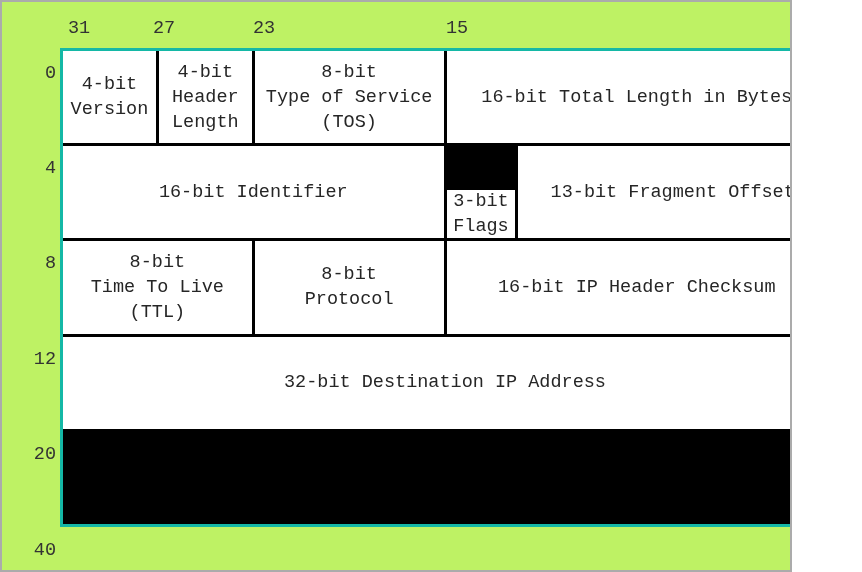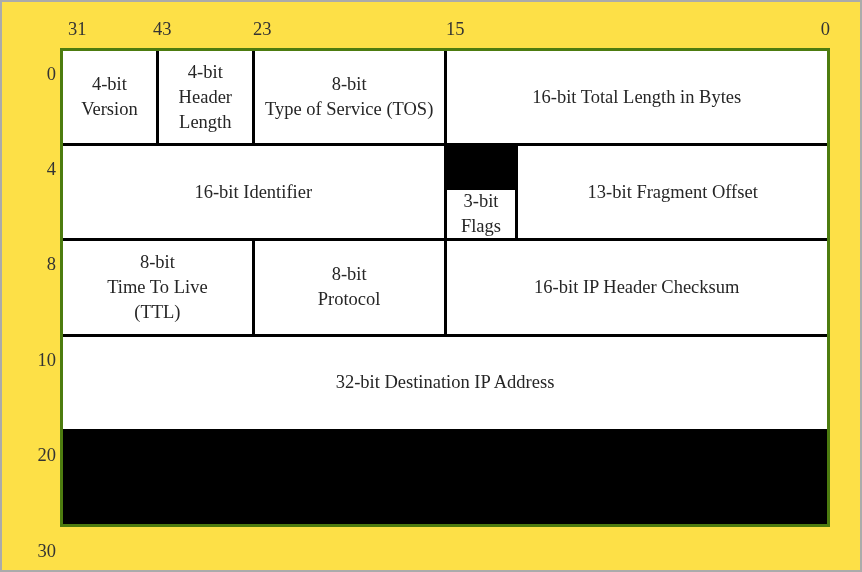--- a/index.html
+++ b/index.html
@@ -1,23 +1,23 @@
 <!DOCTYPE html>
 <html><head>
 <meta charset="utf-8">
 <style>
   html, body { margin: 0; padding: 0; background: #fff; }
   .screen {
     position: relative;
-    width: 862px;
+    width: 792px;
     height: 572px;
     box-sizing: border-box;
     border: 2px solid #ababab;
-    background: #fde047;
-    font-family: Liberation Serif, serif;
+    background: #bef264;
+    font-family: Liberation Mono, monospace;
     color: #262626;
     font-size: 18.5px;
     overflow: hidden;
   }
 
   
   .bitlabel {
     position: absolute;
     top: 15px;
     line-height: 24px;
@@ -51,21 +51,21 @@
     left: 58px;
     top: 46px;
     width: 770px;
     height: 479px;
     box-sizing: border-box;
     display: grid;
     grid-template-columns: repeat(32, 1fr);
     grid-template-rows: repeat(5, 1fr);
     gap: 3px;
     background: #000000;
-    border: 3px solid #4d7c0f;
+    border: 3px solid #14b8a6;
   }
   .cell {
     background: #ffffff;
     display: flex;
     align-items: center;
     justify-content: center;
     text-align: center;
     white-space: pre-line;
     line-height: 25px;
     padding: 0 2px;
@@ -77,31 +77,31 @@
   .b13 { grid-column: span 13; }
   .b16 { grid-column: span 16; }
   .b32 { grid-column: span 32; }
 </style>
 </head>
 <body>
 
 <div class="screen">
 
   <span class="bitlabel t0">31</span>
-  <span class="bitlabel t1">43</span>
+  <span class="bitlabel t1">27</span>
   <span class="bitlabel t2">23</span>
   <span class="bitlabel t3">15</span>
   <span class="bitlabel t4">0</span>
 
   <span class="offset o0">0</span>
   <span class="offset o1">4</span>
   <span class="offset o2">8</span>
-  <span class="offset o3">10</span>
+  <span class="offset o3">12</span>
   <span class="offset o4">20</span>
-  <span class="offset o5">30</span>
+  <span class="offset o5">40</span>
 
   <div class="hgrid">
 
     <div class="cell b4">4-bit
 Version</div>
     <div class="cell b4">4-bit
 Header
 Length</div>
     <div class="cell b8">8-bit
 Type of Service (TOS)</div>

